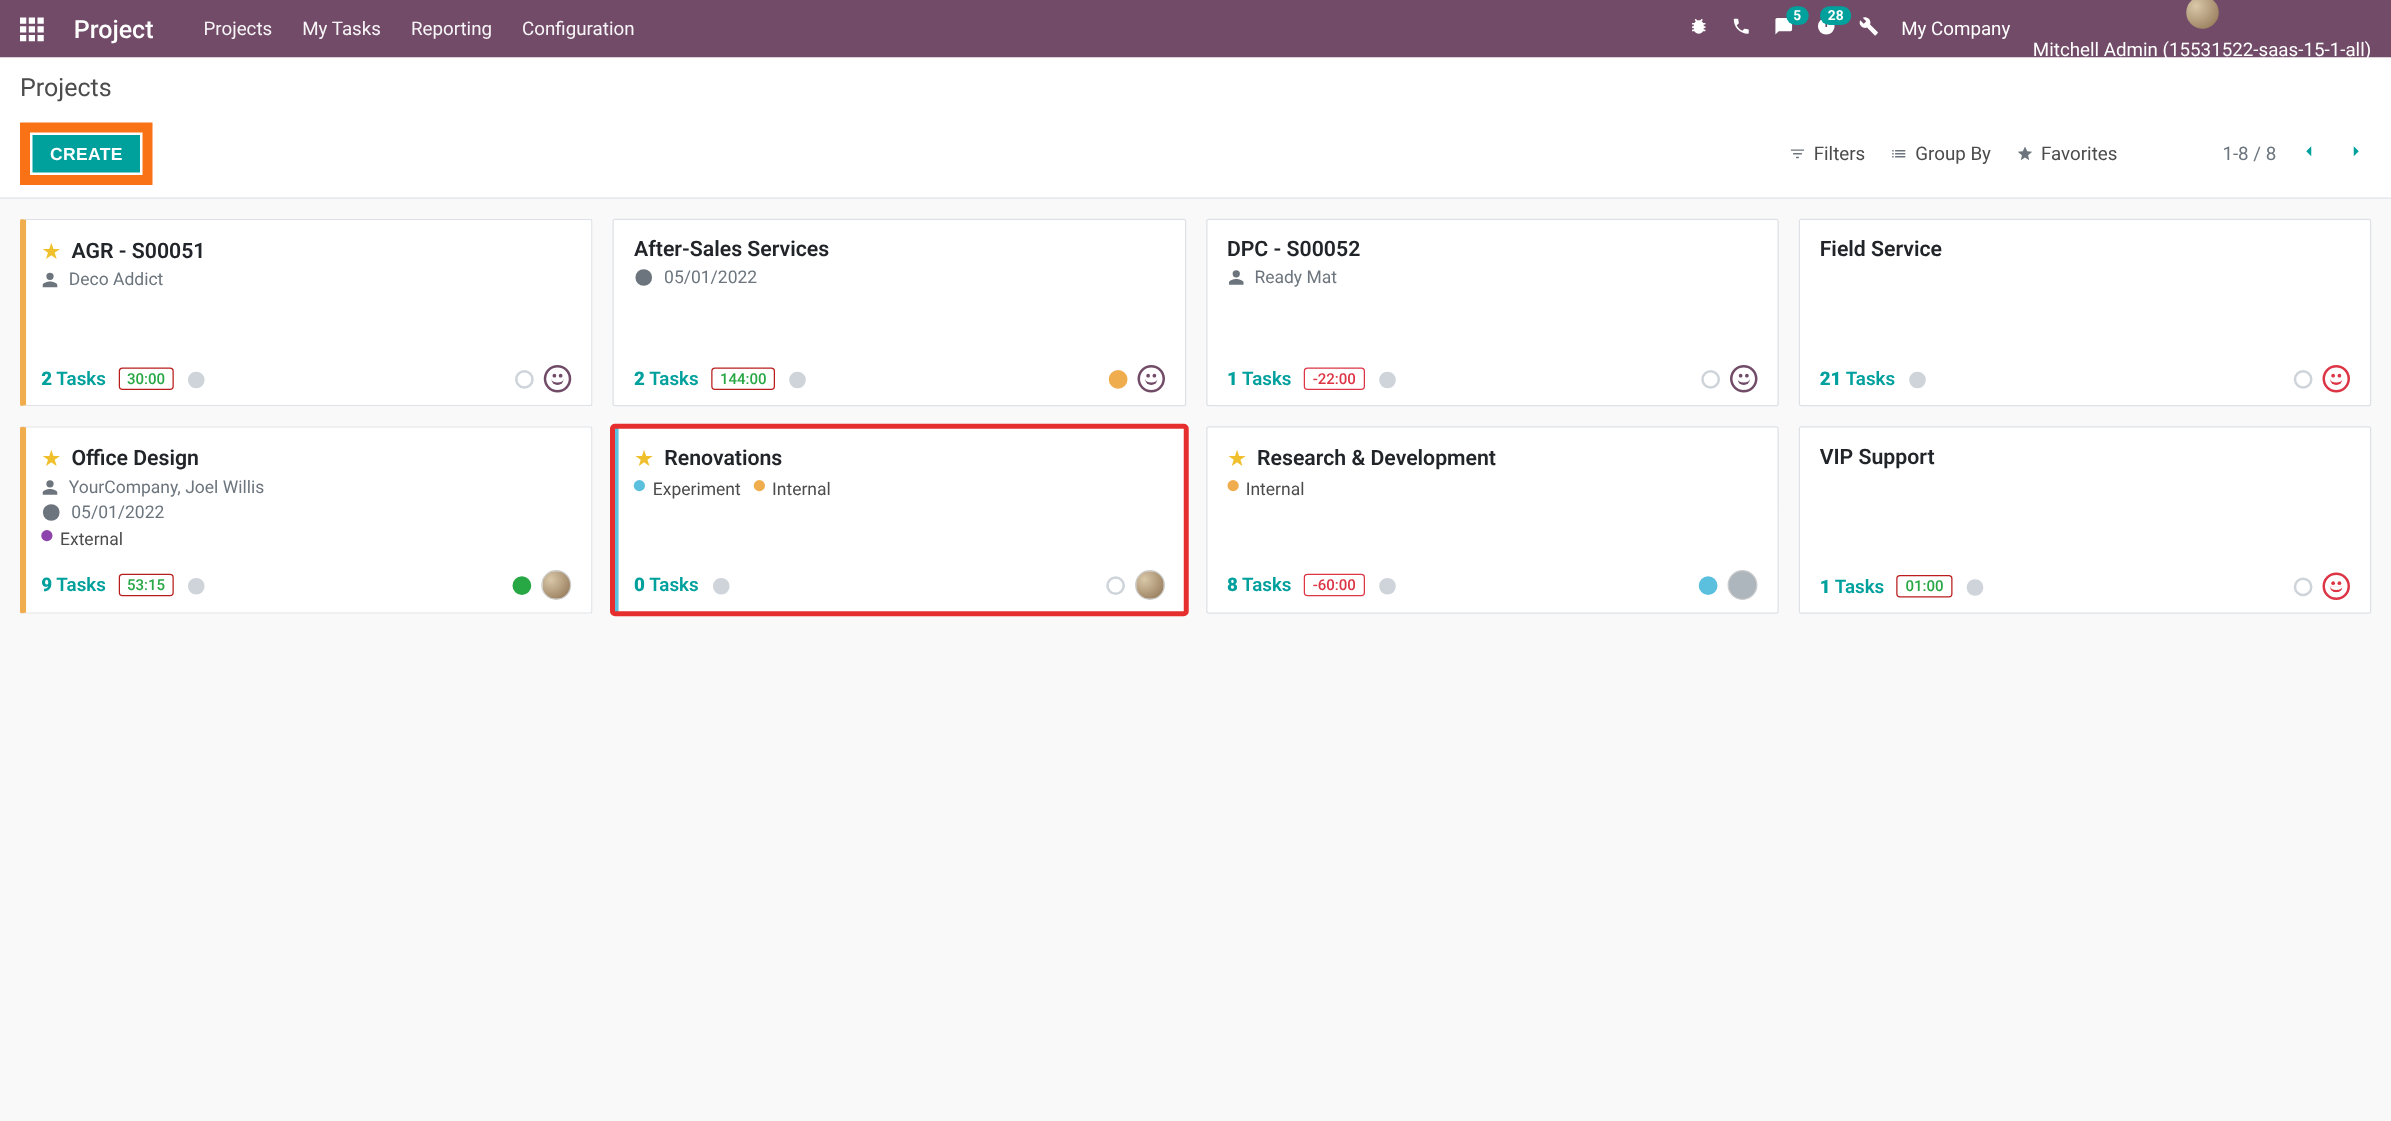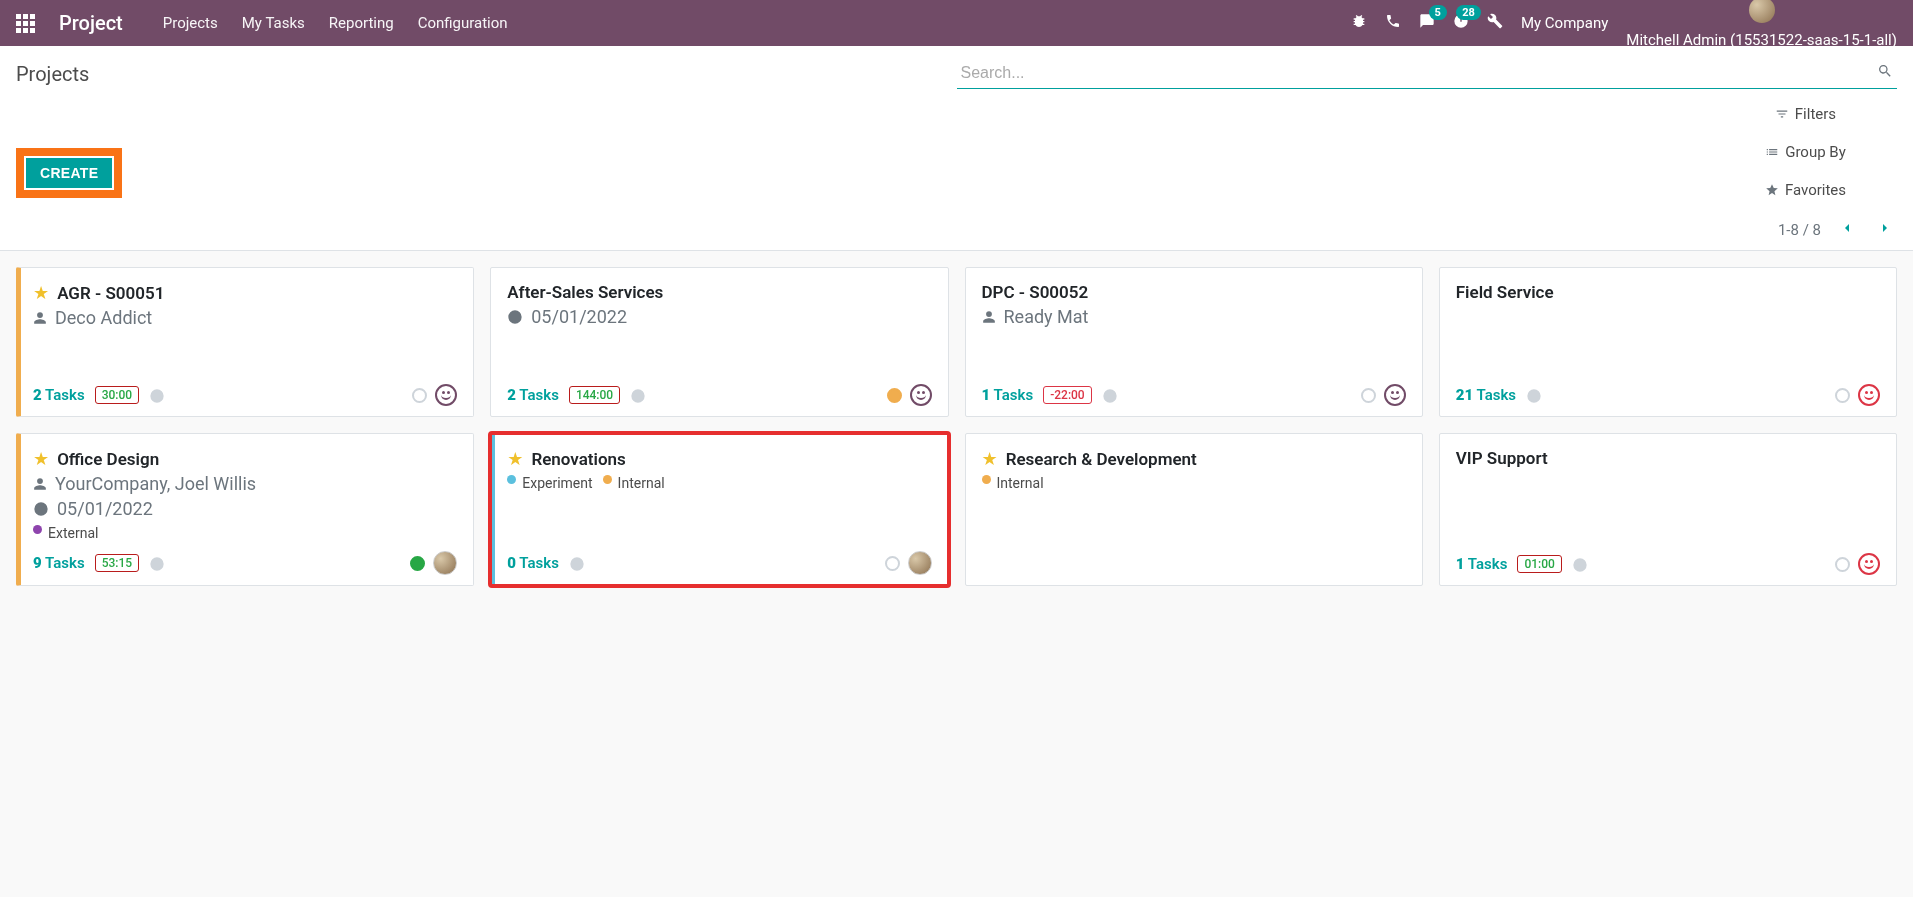--- a/index.html
+++ b/index.html
@@ -26,36 +26,36 @@
 .cp-top { display: flex; align-items: center; }
 .breadcrumb-title { font-size: 20px; color: #4c4c4c; font-weight: 400; }
 .search-wrap { margin-left: auto; width: 50%; position: relative; border-bottom: 1px solid #00A09D; display: flex; align-items: center; }
 .search-input { width: 100%; border: none; outline: none; font-size: 16px; padding: 6px 30px 6px 4px; color: #4c4c4c; }
 .search-input::placeholder { color: #aaa; }
 .search-icon { position: absolute; right: 4px; color: #6c757d; font-size: 16px; cursor: pointer; }
 
 .cp-bottom { display: flex; align-items: center; margin-top: 16px; }
 .create-btn { background: #00A09D; color: #fff; border: none; padding: 7px 14px; font-size: 14px; font-weight: 600; cursor: pointer; letter-spacing: 0.3px; }
 .create-highlight { border: 8px solid #f97316; display: inline-block; padding: 2px; }
-.filter-group { margin-left: auto; display: flex; align-items: center; gap: 20px; flex-direction: column; }
+.filter-group { margin-left: auto; display: flex; align-items: center; gap: 20px; }
 .filter-item { display: flex; align-items: center; gap: 6px; color: #4c4c4c; cursor: pointer; font-size: 15px; }
 .filter-item .fi-icon { font-size: 12px; color: #6c757d; }
 .pager { margin-left: 64px; display: flex; align-items: center; gap: 14px; color: #6c757d; font-size: 15px; }
 .pager-arrow { color: #00A09D; font-size: 18px; cursor: pointer; padding: 0 4px; }
 
 
 .kanban { padding: 16px; display: grid; grid-template-columns: repeat(4, 1fr); gap: 16px; }
 .card { background: #fff; border: 1px solid #dee2e6; border-radius: 2px; padding: 14px 16px 10px 16px; position: relative; min-height: 150px; display: flex; flex-direction: column; cursor: pointer; }
 .card.bar-yellow { border-left: 5px solid #f0ad4e; padding-left: 12px; }
 .card.bar-blue { border-left: 5px solid #5bc0de; padding-left: 12px; }
 .card.highlight-red { outline: 4px solid #e62e2e; outline-offset: -2px; }
 .card-title-row { display: flex; align-items: center; gap: 8px; }
 .star { color: #f0c02c; font-size: 18px; }
 .card-title { font-size: 17px; font-weight: 600; color: #212529; }
-.meta { color: #6c757d; font-size: 18px; display: flex; align-items: center; gap: 8px; margin-top: 4px; }
+.meta { color: #6c757d; font-size: 14px; display: flex; align-items: center; gap: 8px; margin-top: 4px; }
 .meta .mi { font-size: 13px; }
 .tags { display: flex; gap: 10px; margin-top: 6px; font-size: 14px; }
 .tag { display: flex; gap: 6px; color: #4c4c4c; }
 .dot { width: 9px; height: 9px; border-radius: 50%; display: inline-block; }
 .dot.blue { background: #5bc0de; }
 .dot.yellow { background: #f0ad4e; }
 .dot.purple { background: #8e44ad; }
 .card-footer { margin-top: auto; display: flex; align-items: center; justify-content: space-between; padding-top: 10px; }
 .tasks-link { color: #00A09D; font-weight: 600; font-size: 15px; display: flex; align-items: center; gap: 10px; }
 .time-badge { border: 1px solid #b91c1c; color: #28a745; border-radius: 3px; padding: 1px 6px; font-size: 12px; font-weight: 500; }
@@ -135,28 +135,20 @@
     <div class="user-block">
       <span class="avatar"></span>
       <span class="user-name">Mitchell Admin (15531522-saas-15-1-all)</span>
     </div>
   </div>
 </div>
 
 <div class="control-panel">
   <div class="cp-top">
     <div class="breadcrumb-title">Projects</div>
-    <div class="search-wrap">
-      <input class="search-input" placeholder="Search..." style="">
-      <span class="search-icon">
-        <svg class="icon-lg" viewBox="0 0 24 24">
-            <path d="M15.5 14h-.8l-.3-.3a6.5 6.5 0 10-.7.7l.3.3v.8l5 5 1.5-1.5-5-5zM9.5 14A4.5 4.5 0 119.5 5a4.5 4.5 0 010 9z"></path>
-          </svg>
-      </span>
-    </div>
   </div>
   <div class="cp-bottom">
     <span class="create-highlight">
       <button class="create-btn">CREATE</button>
     </span>
     <div class="filter-group">
       <div class="filter-item">
         <span class="fi-icon">
           <svg class="icon" viewBox="0 0 24 24">
               <path d="M10 18h4v-2h-4v2zM3 6v2h18V6H3zm3 7h12v-2H6v2z"></path>
@@ -365,20 +357,33 @@
       <div class="card-title-row">
         <span class="star">★</span>
         <span class="card-title">Research &amp; Development</span>
       </div>
       <div class="tags">
         <span class="tag">
           <span class="dot yellow"></span>
           <span>Internal</span>
         </span>
       </div>
+      <div class="card-footer">
+        <div class="tasks-link">
+          <span><b>8</b> <span>Tasks</span></span>
+          <span class="time-badge neg">-60:00</span>
+          <span class="clock-icon"><svg class="icon" viewBox="0 0 24 24" style="width:16px;height:16px;">
+              <path d="M12 2a10 10 0 100 20 10 10 0 000-20zm.5 5H11v6l5.2 3.1.8-1.3-4.5-2.7V7z"></path>
+            </svg></span>
+        </div>
+        <div class="footer-right">
+          <span class="circle blue"></span>
+          <span class="av gray"></span>
+        </div>
+      </div>
     </div>
     <div class="card">
       <div class="card-title-row">
         <span class="card-title">VIP Support</span>
       </div>
       <div class="card-footer">
         <div class="tasks-link">
           <span><b>1</b> <span>Tasks</span></span>
           <span class="time-badge">01:00</span>
           <span class="clock-icon"><svg class="icon" viewBox="0 0 24 24" style="width:16px;height:16px;">

